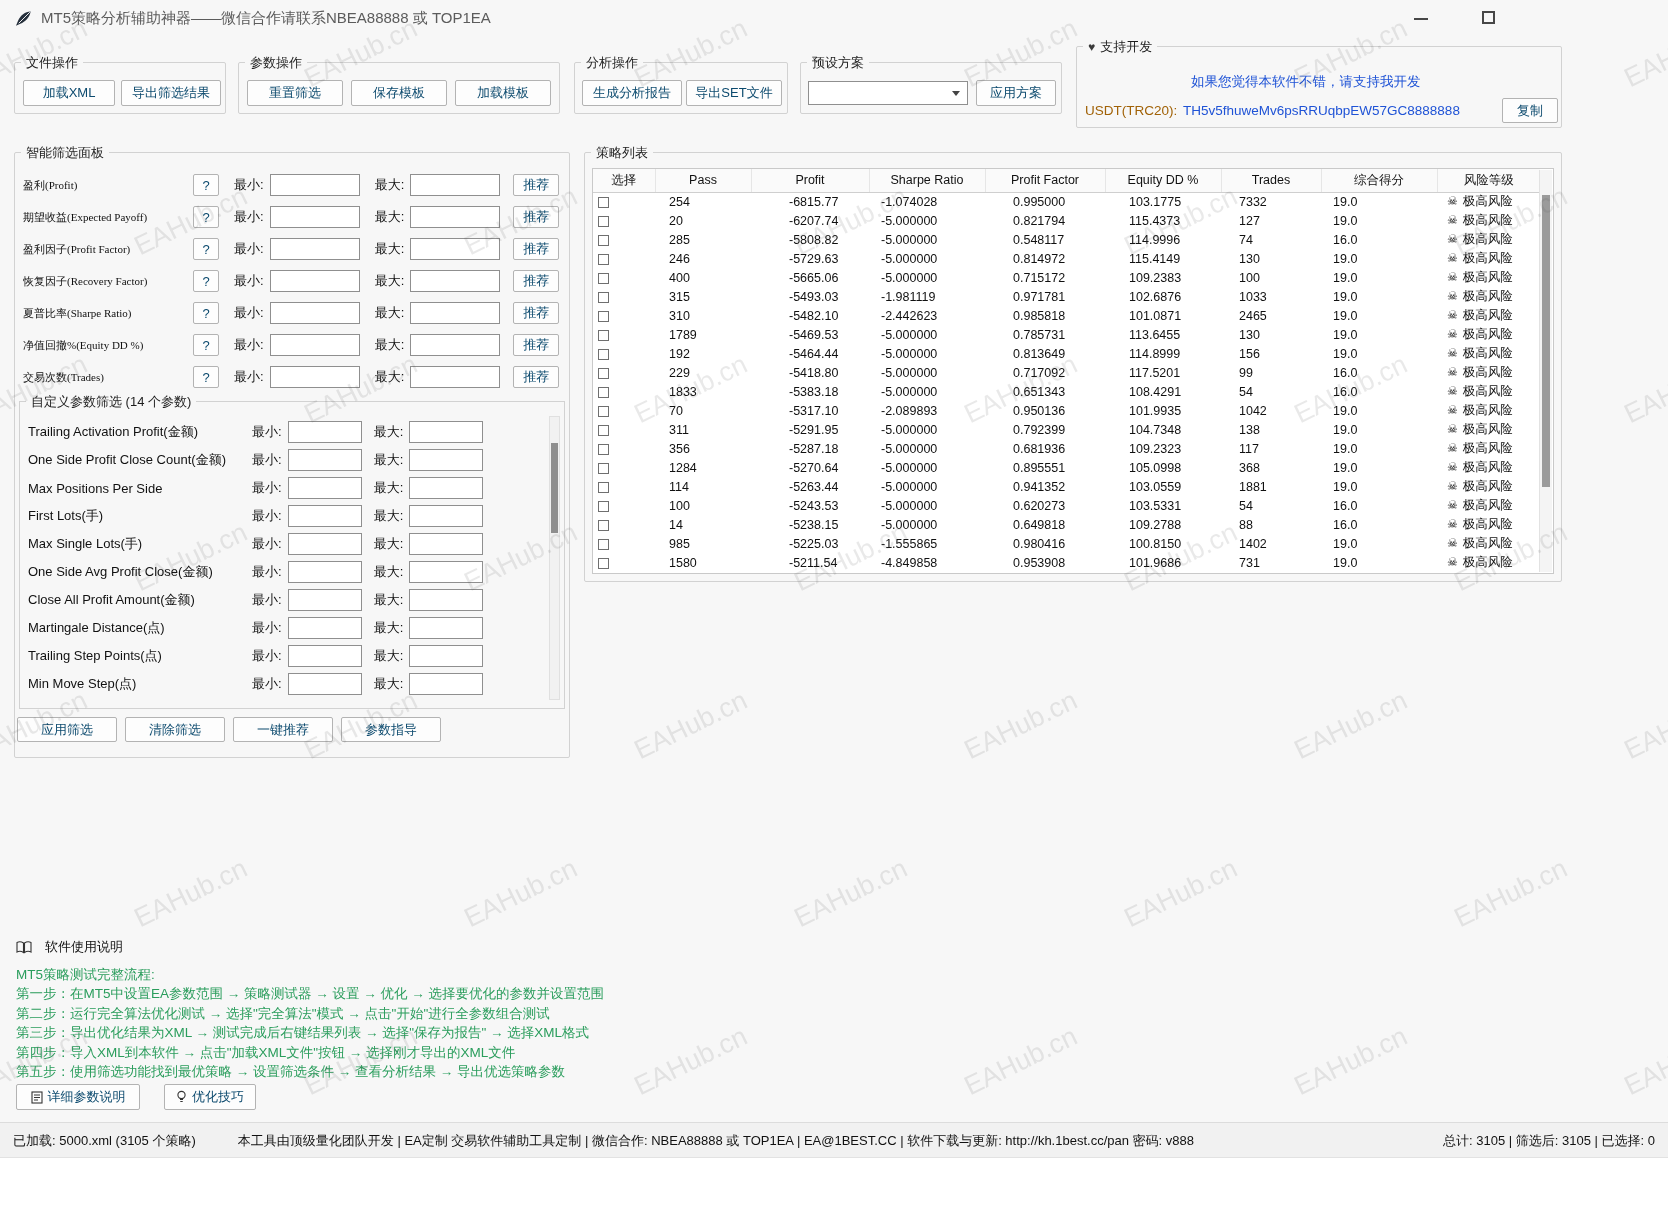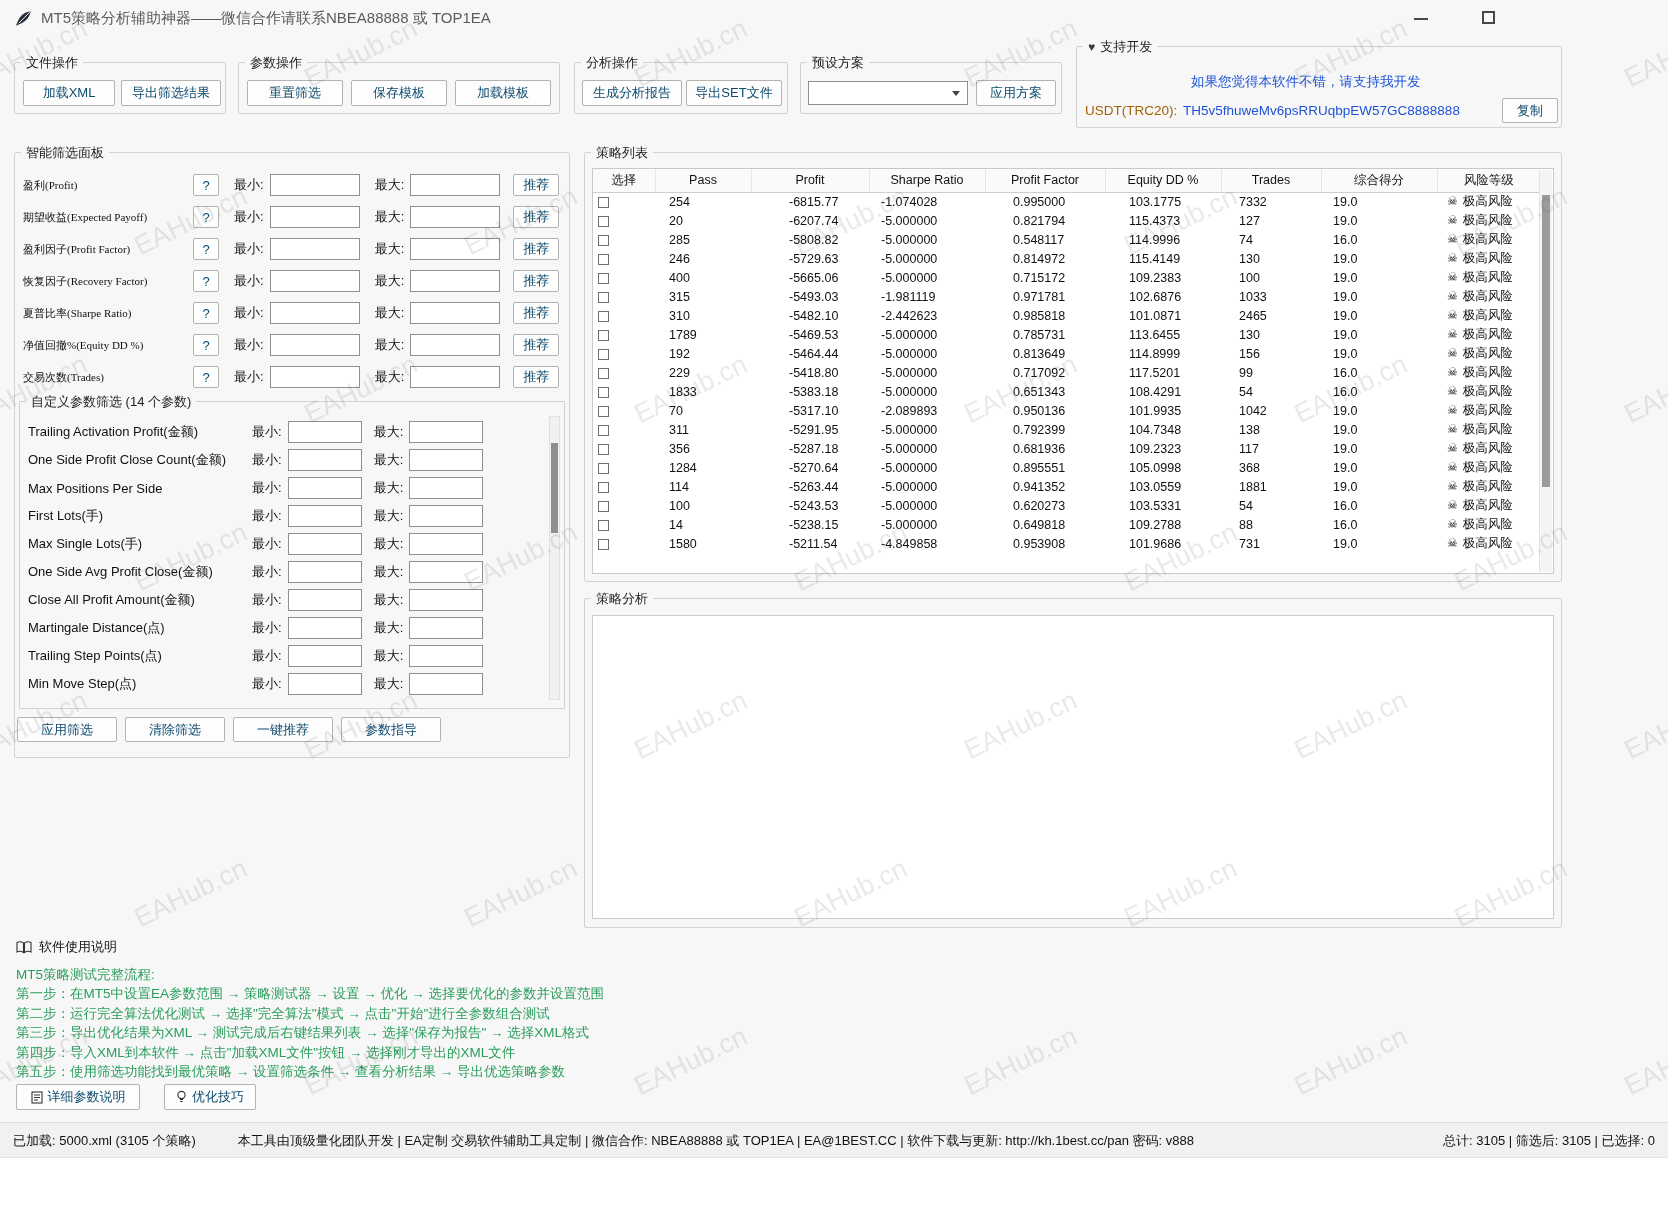--- a/index.html
+++ b/index.html
@@ -96,21 +96,21 @@
   .risk-icon { font-size:12px; margin-right:5px; }
   .t-scroll { position:absolute; top:1px; right:1px; bottom:1px; width:13px; background:#f4f4f4; border-left:1px solid #e2e2e2; }
   .t-thumb  { position:absolute; left:2px; right:2px; top:25px; height:292px; background:#9b9b9b; }
 
   
   .g-analysis2 { left:584px; top:598px; width:978px; height:330px; }
   .analysis-box { position:absolute; left:7px; top:16px; right:7px; bottom:8px; background:#fff; border:1px solid #cccccc; }
 
   
   .instructions { position:absolute; left:16px; top:938px; width:1320px; }
-  .instr-title { display:flex; align-items:center; gap:7px; font-size:13px; color:#111; }
+  .instr-title { display:flex; align-items:center; gap:13px; font-size:13px; color:#111; }
   .instr-lines { margin-top:9px; }
   .instr-line { font-size:13.5px; line-height:19.4px; color:#2a9d5c; white-space:nowrap; }
   .instr-actions { position:absolute; left:16px; top:1084px; display:flex; gap:24px; }
   .b-detail { width:124px; }
   .b-tips   { width:92px; }
 
   
   .statusbar { position:absolute; left:0; top:1122px; width:1668px; height:36px; background:#f1f1f1;
                border-top:1px solid #dcdcdc; display:flex; align-items:center; padding:0 13px; font-size:13px; color:#111; }
   .status-center { margin-left:42px; white-space:nowrap; }
@@ -551,41 +551,48 @@
       <td class="c-profit">-5238.15</td>
       <td class="c-sharpe">-5.000000</td>
       <td class="c-pf">0.649818</td>
       <td class="c-dd">109.2788</td>
       <td class="c-trades">88</td>
       <td class="c-score">16.0</td>
       <td class="c-risk"><span class="risk-icon">☠</span>极高风险</td>
     </tr>
             <tr>
       <td class="c-sel"><span class="cb"></span></td>
+      <td class="c-pass">985</td>
+      <td class="c-profit">-5225.03</td>
+      <td class="c-sharpe">-1.555865</td>
+      <td class="c-pf">0.980416</td>
+      <td class="c-dd">100.8150</td>
+      <td class="c-trades">1402</td>
+      <td class="c-score">19.0</td>
+      <td class="c-risk"><span class="risk-icon">☠</span>极高风险</td>
+    </tr>
+            <tr>
+      <td class="c-sel"><span class="cb"></span></td>
       <td class="c-pass">1580</td>
       <td class="c-profit">-5211.54</td>
       <td class="c-sharpe">-4.849858</td>
       <td class="c-pf">0.953908</td>
       <td class="c-dd">101.9686</td>
       <td class="c-trades">731</td>
       <td class="c-score">19.0</td>
       <td class="c-risk"><span class="risk-icon">☠</span>极高风险</td>
     </tr>
           </tbody>
       </table>
       <div class="t-scroll">
         <div class="t-thumb"></div>
       </div>
     </div>
   </div>
 
-  <div class="group g-analysis2">
-    <span class="legend">策略分析</span>
-    <div class="analysis-box"></div>
-  </div>
 
   <div class="instructions">
     <div class="instr-title">
       <svg width="16" height="13" viewBox="0 0 16 13">
         <path d="M1 1.5C3 .5 5.5.7 7.5 2v9.5C5.5 10.2 3 10 1 11V1.5z" fill="none" stroke="#333" stroke-width="1.1"></path>
         <path d="M15 1.5C13 .5 10.5.7 8.5 2v9.5c2-1.3 4.5-1.5 6.5-.5V1.5z" fill="none" stroke="#333" stroke-width="1.1"></path>
       </svg>
       <span>软件使用说明</span>
     </div>
     <div class="instr-lines">

